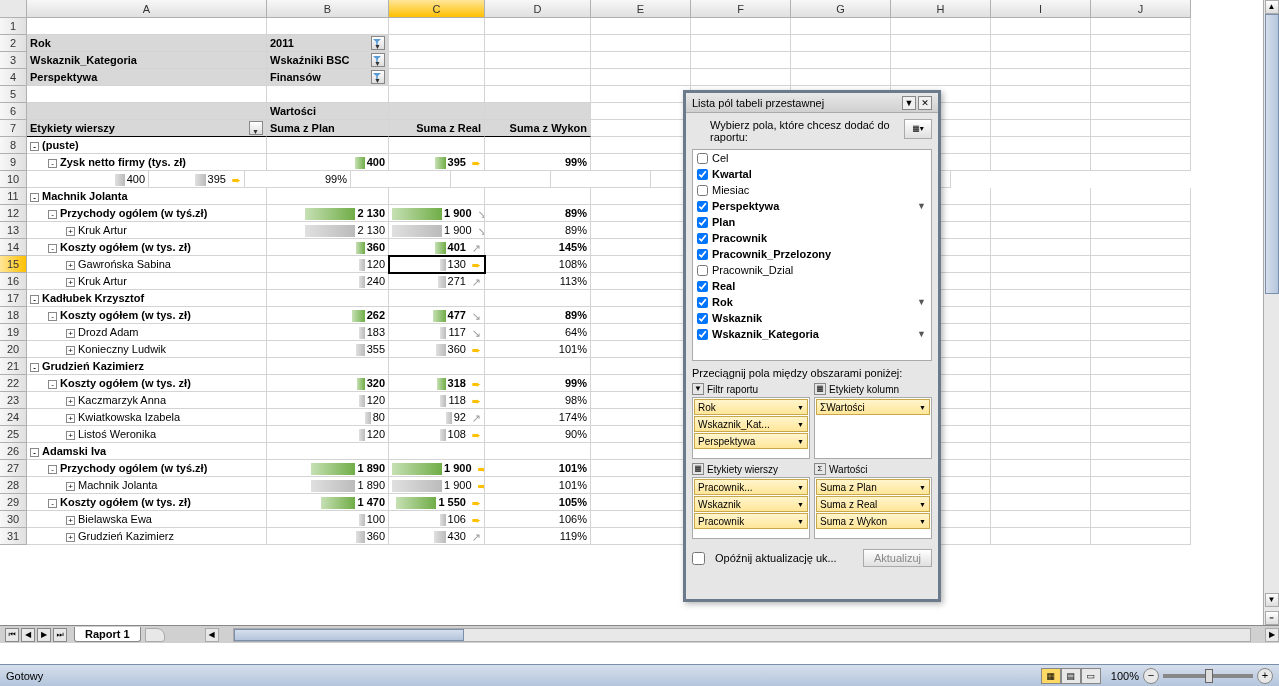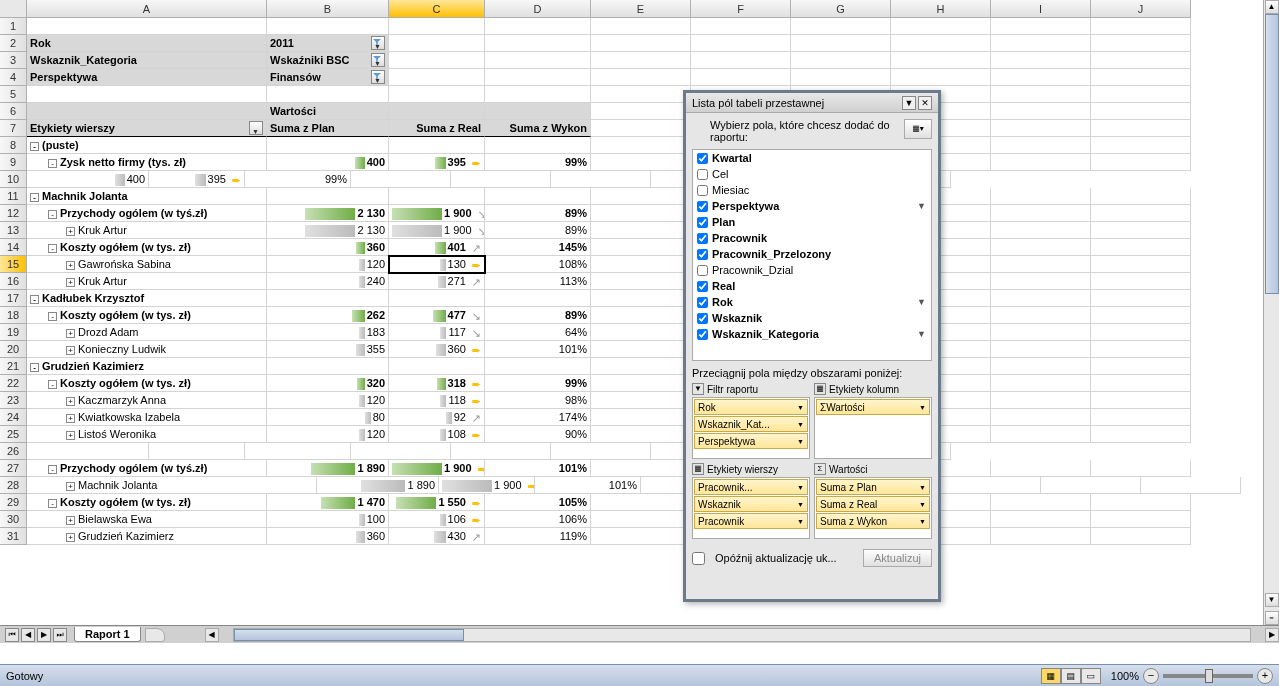--- a/index.html
+++ b/index.html
@@ -440,20 +440,21 @@
         <div class="cell right" style="width: 96px;"><span class="databar gray" style="width:6px"></span>108 <span class="arrow-icon arrow-right">➨</span></div>
         <div class="cell right" style="width: 106px;">90%</div>
         <div class="cell " style="width: 100px;"></div>
         <div class="cell " style="width: 100px;"></div>
         <div class="cell " style="width: 100px;"></div>
         <div class="cell " style="width: 100px;"></div>
         <div class="cell " style="width: 100px;"></div>
         <div class="cell " style="width: 100px;"></div>
       </div>
       <div class="row">
+        <div class="cell bold" style="width: 240px;"><span style="margin-left:0px"></span><span class="expand-btn">-</span>Adamski Iva</div>
         <div class="cell right" style="width: 122px;"></div>
         <div class="cell right" style="width: 96px;"></div>
         <div class="cell right" style="width: 106px;"></div>
         <div class="cell " style="width: 100px;"></div>
         <div class="cell " style="width: 100px;"></div>
         <div class="cell " style="width: 100px;"></div>
         <div class="cell " style="width: 100px;"></div>
         <div class="cell " style="width: 100px;"></div>
         <div class="cell " style="width: 100px;"></div>
       </div>
@@ -463,21 +464,21 @@
         <div class="cell right" style="width: 96px;"><span class="databar " style="width:50px"></span><b>1 900</b> <span class="arrow-icon arrow-right">➨</span></div>
         <div class="cell right" style="width: 106px;"><b>101%</b></div>
         <div class="cell " style="width: 100px;"></div>
         <div class="cell " style="width: 100px;"></div>
         <div class="cell " style="width: 100px;"></div>
         <div class="cell " style="width: 100px;"></div>
         <div class="cell " style="width: 100px;"></div>
         <div class="cell " style="width: 100px;"></div>
       </div>
       <div class="row">
-        <div class="cell " style="width: 290px;"><span style="margin-left:36px"></span><span class="expand-btn">+</span>Machnik Jolanta</div>
+        <div class="cell " style="width: 240px;"><span style="margin-left:36px"></span><span class="expand-btn">+</span>Machnik Jolanta</div>
         <div class="cell right" style="width: 122px;"><span class="databar gray" style="width:44.36619718309859px"></span>1 890</div>
         <div class="cell right" style="width: 96px;"><span class="databar gray" style="width:50px"></span>1 900 <span class="arrow-icon arrow-right">➨</span></div>
         <div class="cell right" style="width: 106px;">101%</div>
         <div class="cell " style="width: 100px;"></div>
         <div class="cell " style="width: 100px;"></div>
         <div class="cell " style="width: 100px;"></div>
         <div class="cell " style="width: 100px;"></div>
         <div class="cell " style="width: 100px;"></div>
         <div class="cell " style="width: 100px;"></div>
       </div>
@@ -535,27 +536,27 @@
     <span class="pane-title-text">Lista pól tabeli przestawnej</span>
     <span class="btn">▼</span>
     <span class="btn">✕</span>
   </div>
   <div class="pane-body">
     <div class="pane-instr">
       <div class="pane-instr-text">Wybierz pola, które chcesz dodać do raportu:</div>
       <div class="pane-instr-btn">▦▾</div>
     </div>
     <div class="field-list" id="field-list">
-        <div class="field-item bold">
-          <input type="checkbox" checked="" style="">
-          <span class="fname">Kwartal</span>
-        </div>
         <div class="field-item">
           <input type="checkbox" style="">
           <span class="fname">Cel</span>
+        </div>
+        <div class="field-item bold">
+          <input type="checkbox" checked="" style="">
+          <span class="fname">Kwartal</span>
         </div>
         <div class="field-item">
           <input type="checkbox" style="">
           <span class="fname">Miesiac</span>
         </div>
         <div class="field-item bold">
           <input type="checkbox" checked="" style="">
           <span class="fname">Perspektywa</span>
           <span class="funnel-ico">▼</span>
         </div>

